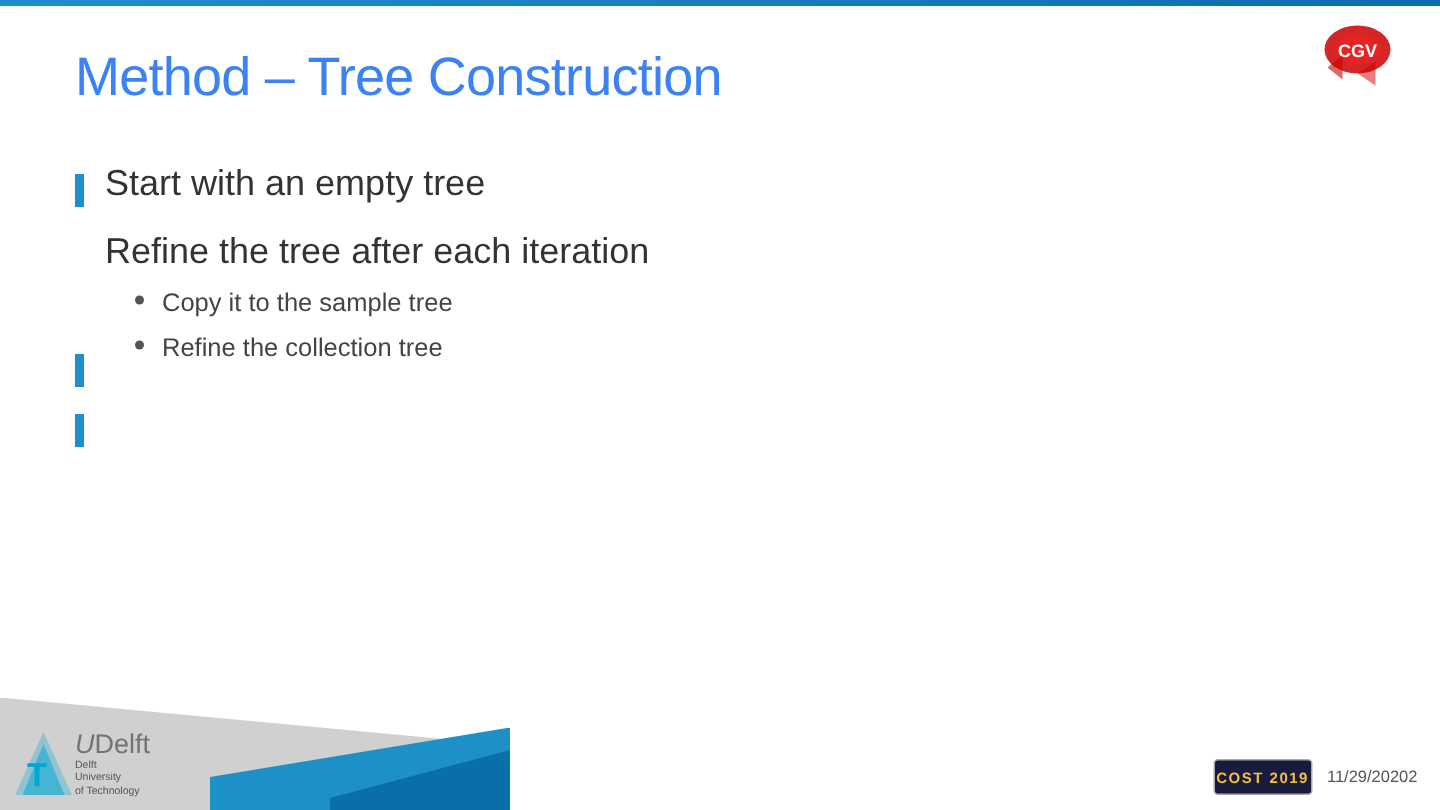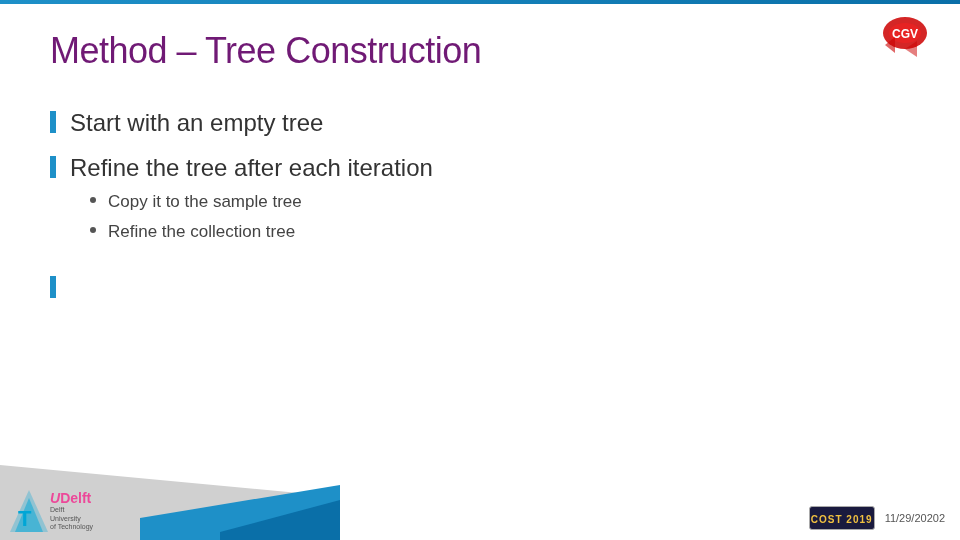--- a/index.html
+++ b/index.html
@@ -76,30 +76,30 @@
       top: 20px;
       left: 50px;
       right: 50px;
       bottom: 80px;
     }
 
     
     .slide-title {
       font-size: 36px;
       font-weight: 300;
-      color: #701a75;
+      color: #3b82f6;
       margin-bottom: 35px;
       margin-top: 10px;
       letter-spacing: -0.5px;
     }
 
     
     .bullet-item {
       display: flex;
-      align-items: flex-start;
+      align-items: flex-end;
       margin-bottom: 14px;
     }
 
     .bullet-marker {
       width: 6px;
       height: 22px;
       background: #1e90c8;
       margin-right: 14px;
       margin-top: 4px;
       flex-shrink: 0;
@@ -243,21 +243,21 @@
     <div class="tu-delft-logo">
 
       <svg width="38" height="42" viewBox="0 0 38 42">
 
         <polygon points="0,42 19,0 38,42" fill="#00a6d6" opacity="0.3"></polygon>
         <polygon points="5,42 19,8 33,42" fill="#00a6d6" opacity="0.5"></polygon>
 
         <text x="8" y="36" font-size="22" font-weight="bold" fill="#00a6d6" font-family="Arial">T</text>
       </svg>
       <div style="margin-left:2px;">
-        <div style="font-size:14px; font-weight:bold; color:#ec4899; font-family: Arial;">
+        <div style="font-size:18px; font-weight:normal; color:#737373; font-family: Arial;">
           <span style="font-style:italic;">U</span>Delft
         </div>
         <div style="font-size:7px; color:#555; line-height:1.2;">Delft<br>University<br>of Technology</div>
       </div>
     </div>
   </div>
 
   <div class="bottom-right">
 
     <div style="background:#1a1a3e; border:1.5px solid #aaa; border-radius:3px; padding:2px 1px;">

